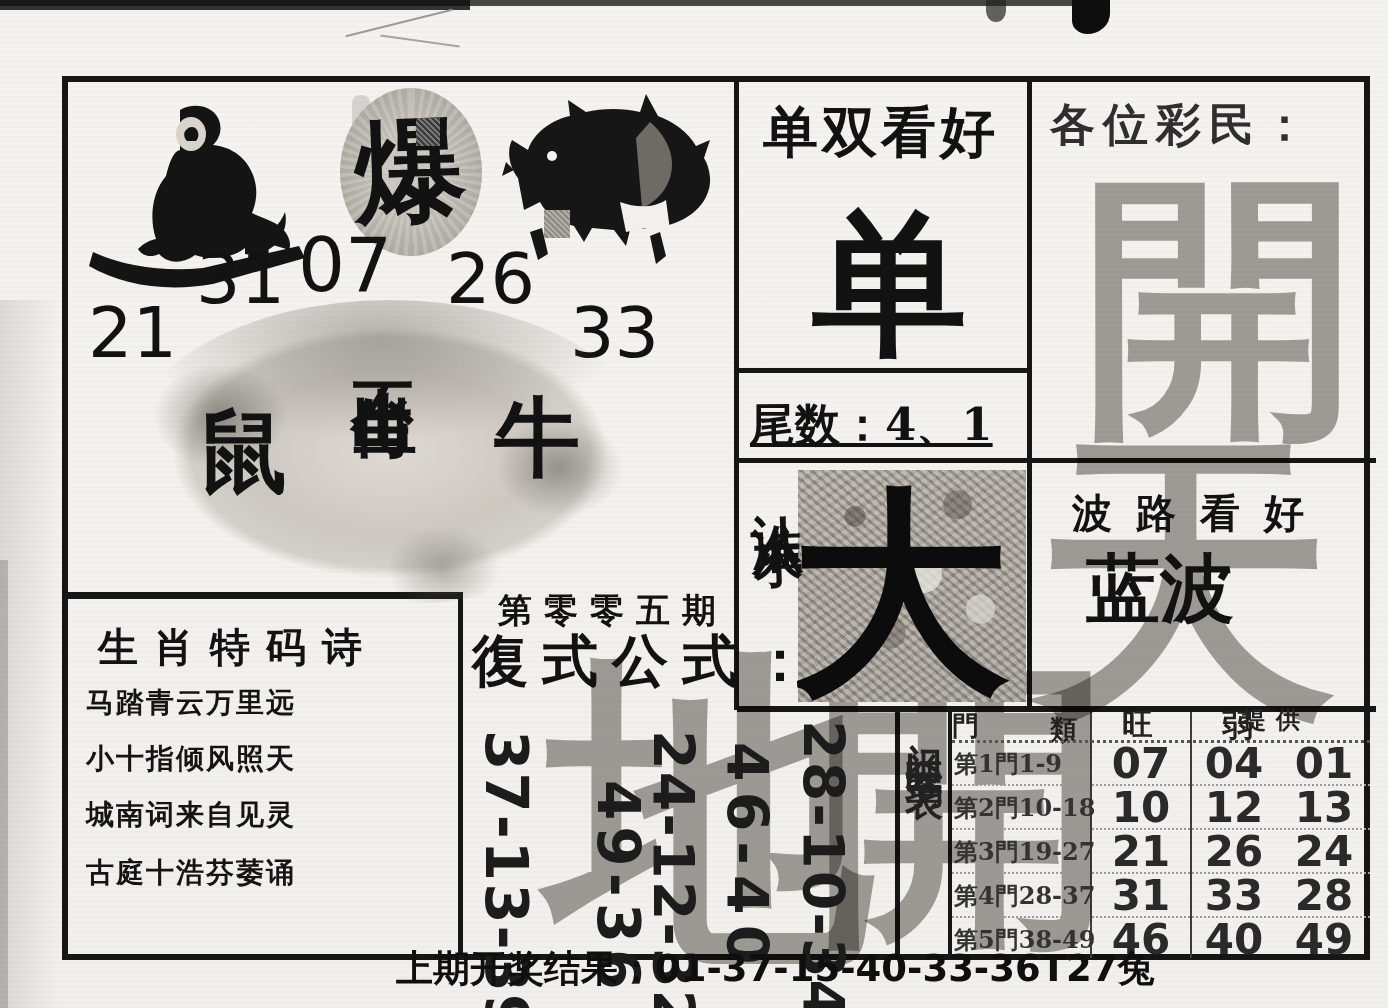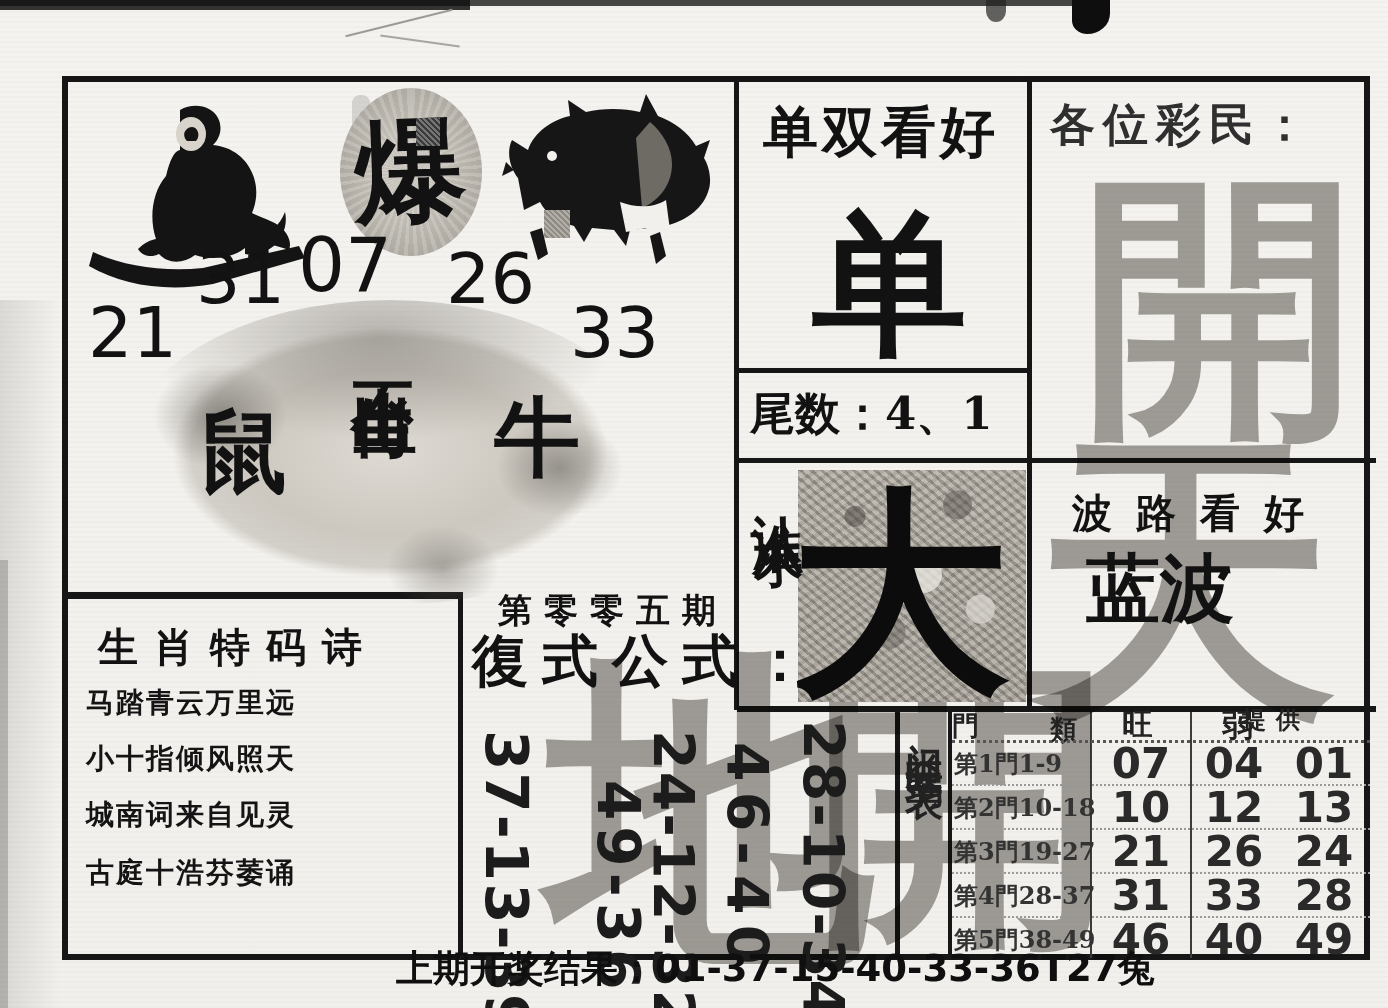--- a/index.html
+++ b/index.html
@@ -134,21 +134,21 @@
   <span class="abs cjk ink" style="left:498px;top:588px;font-size:34px;font-weight:600;letter-spacing:12px;">第零零五期</span>
   <span class="abs cjk ink" style="left:472px;top:624px;font-size:56px;font-weight:700;letter-spacing:14px;">復式公式：</span>
   <span class="rotnum" style="left:540px;top:730px;font-size:58px;letter-spacing:2px;">37-13-39</span>
   <span class="rotnum" style="left:652px;top:780px;font-size:58px;letter-spacing:6px;">49-36</span>
   <span class="rotnum" style="left:706px;top:730px;font-size:57px;letter-spacing:2px;">24-12-32</span>
   <span class="rotnum" style="left:780px;top:742px;font-size:57px;letter-spacing:10px;">46-40</span>
   <span class="rotnum" style="left:856px;top:720px;font-size:57px;letter-spacing:2px;">28-10-34</span>
 
   <span class="abs cjk ink" style="left:763px;top:96px;font-size:55px;font-weight:700;letter-spacing:4px;">单双看好</span>
   <span class="abs cjk ink" style="left:812px;top:182px;font-size:155px;font-weight:900;">单</span>
-  <span class="abs cjk ink" style="left:750px;top:384px;font-size:45px;font-weight:700;">尾数：4、1</span>
+  <span class="abs cjk ink" style="left:750px;top:395px;font-size:45px;font-weight:700;text-decoration:underline;">尾数：4、1</span>
 
   <div id="dragon-texture" class="abs" style="left:798px;top:470px;width:228px;height:232px;"></div>
   <span class="abs cjk vert ink" style="left:742px;top:474px;font-size:50px;font-weight:600;letter-spacing:8px;transform:rotate(-2deg);">认准大小</span>
   <span class="abs cjk" style="left:790px;top:448px;font-size:220px;font-weight:900;color:#0c0c0c;">大</span>
 
   <span class="abs cjk" style="left:1050px;top:95px;font-size:45px;font-weight:700;letter-spacing:8px;color:#2f2f2f;">各位彩民：</span>
 
   <span class="abs cjk ink" style="left:1072px;top:486px;font-size:40px;font-weight:600;letter-spacing:24px;">波路看好</span>
   <span class="abs num ink" style="left:1086px;top:540px;font-size:74px;font-weight:900;">蓝波</span>
 

